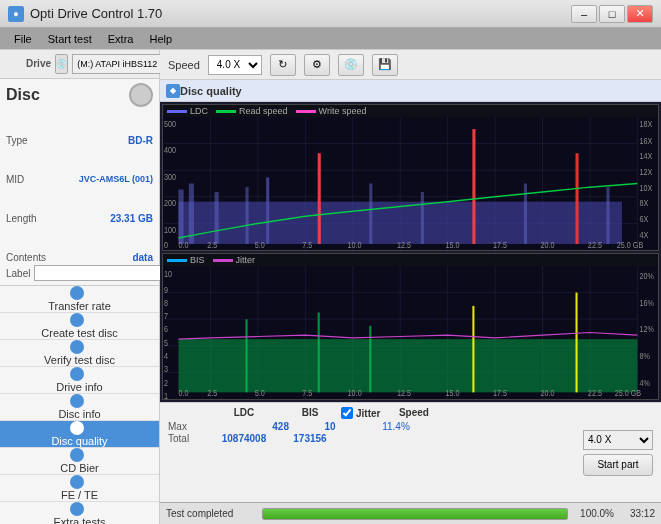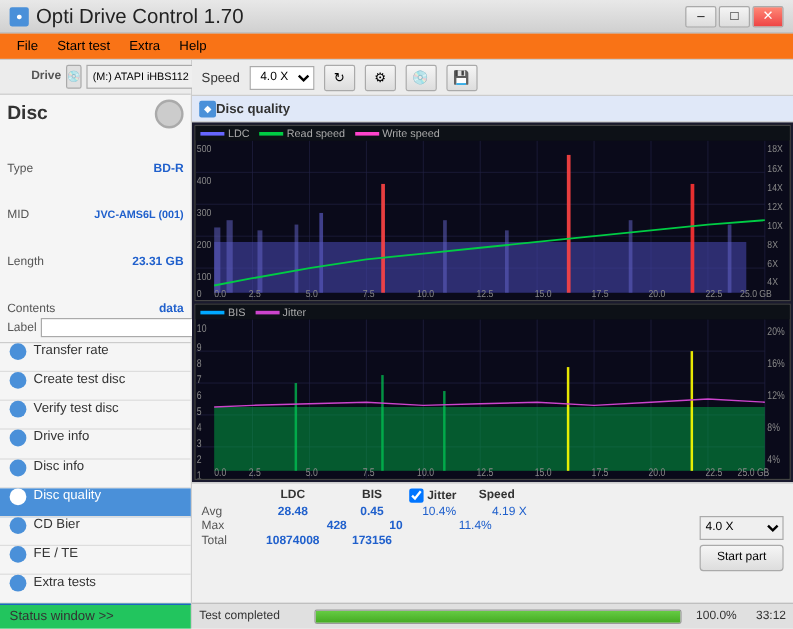--- a/index.html
+++ b/index.html
@@ -1,27 +1,27 @@
 <!DOCTYPE html>
 <html><head>
   <meta charset="utf-8">
   <style>
     * { margin: 0; padding: 0; box-sizing: border-box; }
     body { width: 661px; height: 524px; font-family: 'Segoe UI', Tahoma, sans-serif; font-size: 11px; background: #f0f0f0; overflow: hidden; }
 
     
     .title-bar { background: linear-gradient(to bottom, #e8e8e8, #d0d0d0); height: 28px; display: flex; align-items: center; padding: 0 8px; border-bottom: 1px solid #aaa; }
     .title-bar-icon { width: 16px; height: 16px; background: #4a90d9; border-radius: 2px; margin-right: 6px; display: flex; align-items: center; justify-content: center; color: white; font-size: 9px; font-weight: bold; }
-    .title-bar-text { flex: 1; font-size: 17px; color: #222; }
+    .title-bar-text { flex: 1; font-size: 13px; color: #222; }
     .title-bar-buttons { display: flex; gap: 2px; }
     .title-bar-btn { width: 26px; height: 18px; background: linear-gradient(to bottom, #f5f5f5, #ddd); border: 1px solid #aaa; border-radius: 2px; display: flex; align-items: center; justify-content: center; font-size: 11px; cursor: pointer; }
     .title-bar-btn.close { background: linear-gradient(to bottom, #f87, #e44); color: white; }
 
     
-    .menu-bar { background: #f97316; height: 22px; display: flex; align-items: center; padding: 0 6px; border-bottom: 1px solid #ccc; }
+    .menu-bar { background: #a3a3a3; height: 22px; display: flex; align-items: center; padding: 0 6px; border-bottom: 1px solid #ccc; }
     .menu-item { padding: 2px 8px; font-size: 11px; cursor: pointer; border-radius: 2px; }
 
     
     .main-layout { display: flex; height: calc(524px - 50px); }
 
     
     .sidebar { width: 160px; background: #f5f5f5; border-right: 1px solid #ccc; display: flex; flex-direction: column; }
 
     
     .drive-section { padding: 4px 6px; border-bottom: 1px solid #ccc; background: #ececec; }
@@ -33,21 +33,21 @@
     .disc-title { font-weight: bold; font-size: 16px; color: #333; }
     .disc-row { display: flex; justify-content: space-between; margin-bottom: 1px; font-size: 10px; margin-top: 28px; }
     .disc-key { color: #555; }
     .disc-value { color: #2060cc; font-weight: bold; }
     .label-row { display: flex; align-items: center; margin-top: 2px; }
     .label-key { color: #555; font-size: 10px; margin-right: 4px; }
     .label-input { flex: 1; height: 16px; border: 1px solid #aaa; background: white; font-size: 10px; }
     .label-btn { width: 18px; height: 16px; background: #e0e0e0; border: 1px solid #aaa; margin-left: 2px; font-size: 9px; cursor: pointer; display: flex; align-items: center; justify-content: center; }
 
     
-    .nav-item { height: 28px; display: flex; padding: 0 8px; cursor: pointer; font-size: 11px; color: #333; border-bottom: 1px solid #ddd; }
+    .nav-item { height: 28px; display: flex; align-items: center; padding: 0 8px; cursor: pointer; font-size: 11px; color: #333; border-bottom: 1px solid #ddd; flex-direction: column; }
     .nav-item.active { background: #4a90d9; color: white; }
     .nav-item .nav-circle { width: 14px; height: 14px; border-radius: 50%; background: #4a90d9; margin-right: 6px; display: flex; align-items: center; justify-content: center; }
     .nav-item.active .nav-circle { background: white; }
 
     
     .status-window { height: 24px; display: flex; align-items: center; padding: 0 8px; cursor: pointer; font-size: 11px; color: #333; border-top: 1px solid #1d4ed8; background: #22c55e; margin-top: auto; }
 
     
     .content-area { flex: 1; display: flex; flex-direction: column; }
 
@@ -362,27 +362,20 @@
             <span style="width:35px;"></span>
             <span style="width:70px;text-align:center;">LDC</span>
             <span style="width:50px;text-align:center;">BIS</span>
             <div style="display:flex;align-items:center;gap:3px;">
               <input type="checkbox" style="width: 12px; height: 12px;" checked="">
               <span>Jitter</span>
             </div>
             <span style="width:55px;text-align:center;">Speed</span>
           </div>
 
-          <div style="display:flex;gap:6px;margin-bottom:1px;">
-            <span style="width:35px;color:#555;">Avg</span>
-            <span style="width:70px;text-align:center;color:#2060cc;font-weight:bold;">28.48</span>
-            <span style="width:50px;text-align:center;color:#2060cc;font-weight:bold;">0.45</span>
-            <span style="width:50px;text-align:center;color:#2060cc;">10.4%</span>
-            <span style="width:55px;text-align:center;color:#2060cc;">4.19 X</span>
-          </div>
 
           <div style="display:flex;gap:16px;margin-bottom:1px;">
             <span style="width:35px;color:#555;">Max</span>
             <span style="width:70px;text-align:right;color:#2060cc;font-weight:bold;">428</span>
             <span style="width:50px;text-align:center;color:#2060cc;font-weight:bold;">10</span>
             <span style="width:50px;text-align:center;color:#2060cc;">11.4%</span>
           </div>
 
           <div style="display:flex;gap:6px;">
             <span style="width:35px;color:#555;">Total</span>

